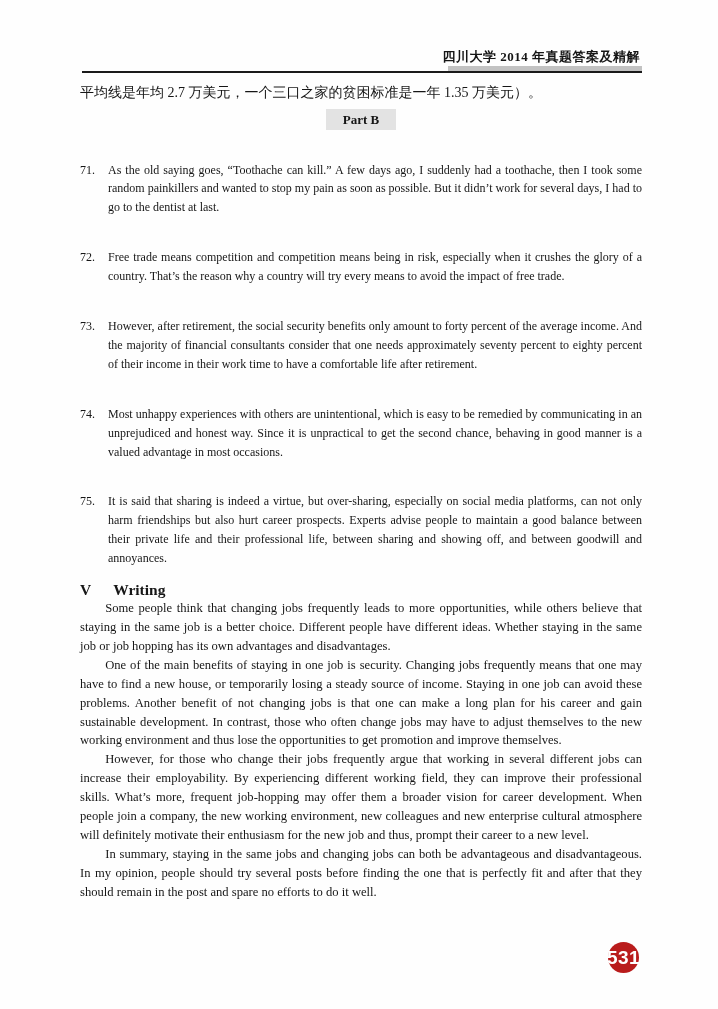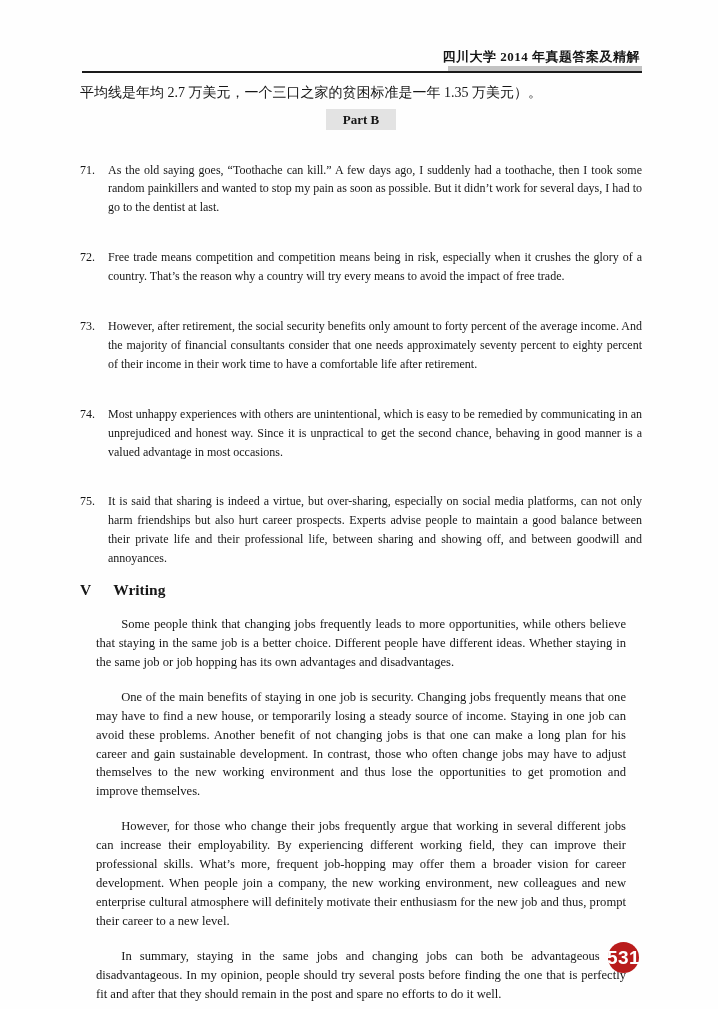--- a/index.html
+++ b/index.html
@@ -87,21 +87,21 @@
     text-align: center;
     font-weight: bold;
     font-size: 13.2px;
     line-height: 16px;
   }
   .essay p {
     font-size: 12.6px;
     line-height: 18.9px;
     text-align: justify;
     text-indent: 2em;
-    margin: 16px;
+    margin: 0;
   }
   .page-badge {
     position: absolute;
     left: 608px;
     top: 942px;
     width: 31px;
     height: 31px;
     border-radius: 50%;
     background: #b91c1c;
     color: #ffffff;

